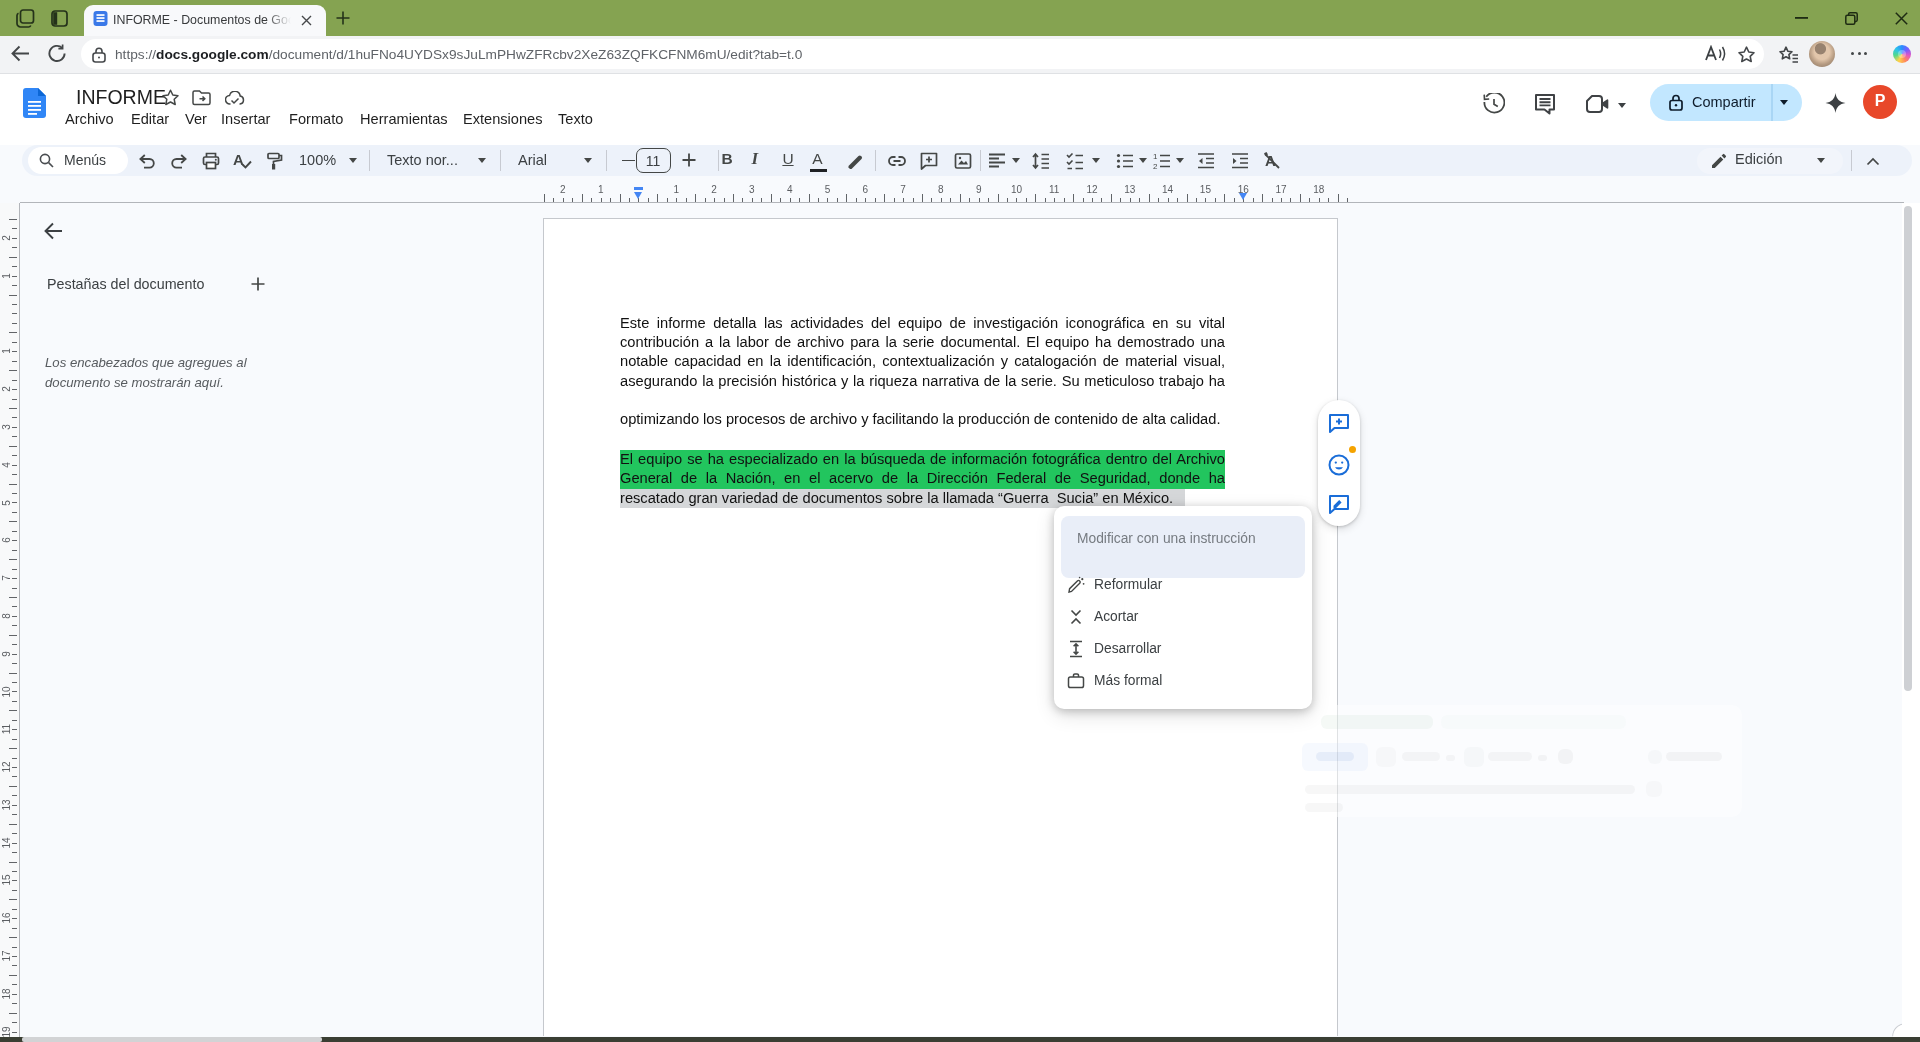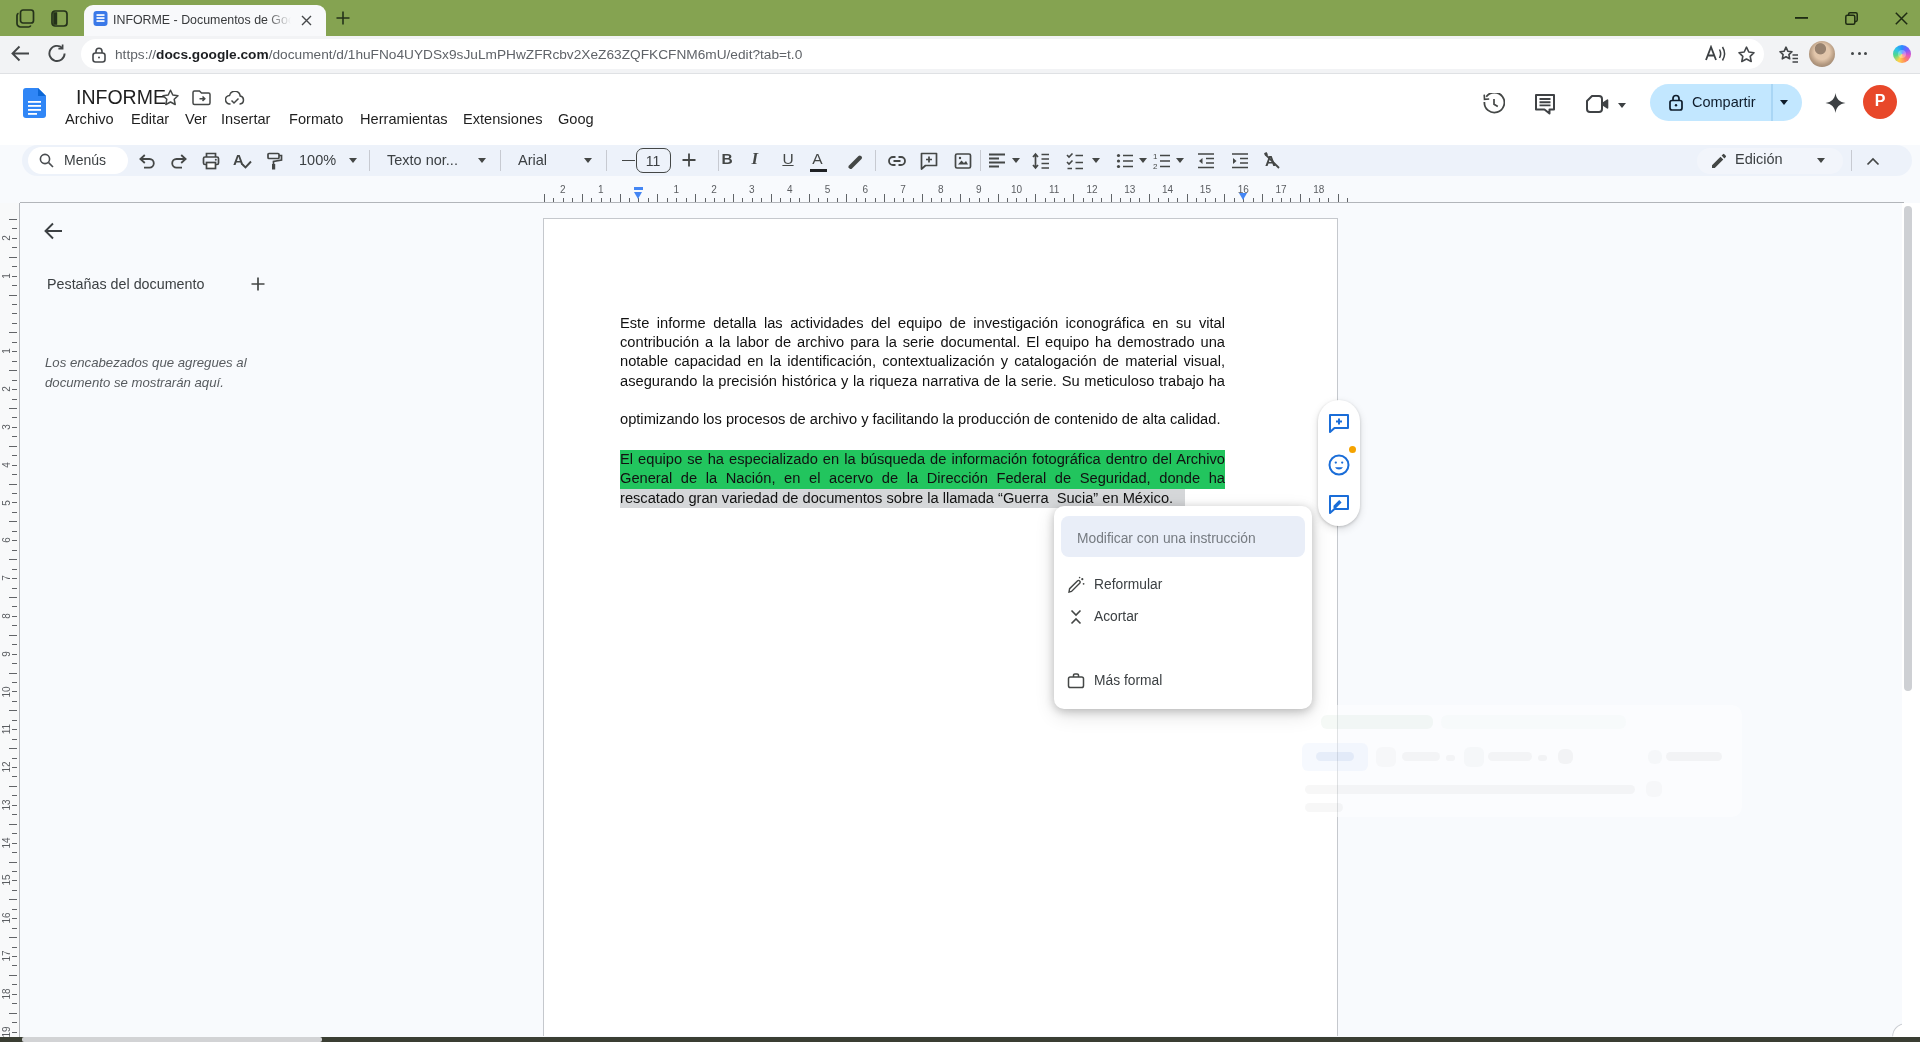--- a/index.html
+++ b/index.html
@@ -31,21 +31,21 @@
 .vrn{position:absolute;left:1px;width:12px;height:16px;font-size:10px;color:#5a5d61;transform:rotate(-90deg);text-align:center;line-height:16px}
 #rulerline{position:absolute;left:20px;top:202px;width:1884px;height:1px;background:#b2b5ba}
 #canvas{position:absolute;left:20px;top:203px;width:1882px;height:833px;background:#f8fafd}
 #page{position:absolute;left:523px;top:15px;width:795px;height:818px;background:#fff;border:1px solid #c5c8cd;border-bottom:none}
 #panel{position:absolute;left:0;top:0;width:523px;height:833px}
 #tabpill{position:absolute;left:16px;top:107px;width:246px;height:38px;background:#d3e3fd;border-radius:19px}
 .dline{position:absolute;left:600px;width:605px;height:19.1px;font-size:14.667px;line-height:19.1px;color:#111;text-align:justify;overflow:visible}
 .dj::after{content:"";display:inline-block;width:100%;height:0}
 .hl{background:#22c55e}
 #popup{position:absolute;left:1034px;top:303px;width:258px;height:203px;background:#fff;border-radius:10px;box-shadow:0 2px 10px rgba(0,0,0,.22),0 6px 20px rgba(0,0,0,.12)}
-#pinput{position:absolute;left:7px;top:10px;width:244px;height:41px;background:#e9eef8;border-radius:8px}
+#pinput{position:absolute;left:7px;top:10px;width:244px;height:62px;background:#e9eef8;border-radius:8px}
 #pinput span{position:absolute;left:16px;top:15px;font-size:13.8px;color:#767b81}
 .pitem{position:absolute;left:0;width:234px;height:32px}
 .pitem .ic{position:absolute;left:13px;top:7px;width:18px;height:18px}
 .pitem .tx{position:absolute;left:40px;top:8px;font-size:13.8px;color:#3c4043}
 #fpill{position:absolute;left:1298px;top:197px;width:42px;height:126px;background:#fff;border-radius:21px;box-shadow:0 1px 3px rgba(0,0,0,.18),0 3px 8px rgba(0,0,0,.12)}
 #vsb{position:absolute;left:1902px;top:203px;width:18px;height:833px;background:#fff}
 #vsbthumb{position:absolute;left:2px;top:3px;width:8px;height:485px;background:#ced0d4;border-radius:4px}
 #hsb{position:absolute;left:0;top:1036.5px;width:1920px;height:5.5px;background:#3a3e33}
 #hsbthumb{position:absolute;left:22px;top:0.5px;width:300px;height:5px;background:#d2d3d5;border-radius:2px}
 #ghost{position:absolute;left:1276px;top:502px;width:446px;height:112px;background:rgba(255,255,255,.45);border-radius:10px}
@@ -148,21 +148,21 @@
       <path d="M5.5 13 H5 A4.3 4.3 0 0 1 4.6 4.4 A5.4 5.4 0 0 1 15.2 5.1 A4 4 0 0 1 15 13 H14.5"></path>
       <path d="M6.5 9.5 L9 12 L13.5 7.5"></path>
     </svg>
   <div class="menuitem" style="left:65px">Archivo</div>
   <div class="menuitem" style="left:131px">Editar</div>
   <div class="menuitem" style="left:185px">Ver</div>
   <div class="menuitem" style="left:221px">Insertar</div>
   <div class="menuitem" style="left:289px">Formato</div>
   <div class="menuitem" style="left:360px">Herramientas</div>
   <div class="menuitem" style="left:463px">Extensiones</div>
-  <div class="menuitem" style="left:558px">Goog</div>
+  <div class="menuitem" style="left:558px">Texto</div>
   <svg class="abs" style="left:1483px;top:19px" width="22" height="22" viewBox="0 0 22 22" fill="none" stroke="#444746" stroke-width="1.8">
       <path d="M3.2 3.8 A10 10 0 1 1 1.4 9"></path>
       <path d="M1.2 1.6 L1.5 6.3 L6.2 6" stroke-width="1.6"></path>
       <path d="M11 6 V11.3 L14.8 13.4" stroke-width="1.7"></path>
     </svg>
   <svg class="abs" style="left:1534px;top:19px" width="22" height="22" viewBox="0 0 22 22" fill="none" stroke="#3f4245" stroke-width="2">
       <path d="M2 2 H20 V16.5 L15.5 16.5 L15.5 20.5 L10.5 16.5 H2 Z" stroke-linejoin="round"></path>
       <path d="M5.5 6 H16.5 M5.5 9.2 H16.5 M5.5 12.4 H16.5" stroke-width="1.9"></path>
     </svg>
   <svg class="abs" style="left:1586px;top:21px" width="26" height="18" viewBox="0 0 26 18" fill="none" stroke="#3f4245" stroke-width="2">
@@ -418,20 +418,27 @@
           <circle cx="12.6" cy="1.6" r="0.8" fill="#444746" stroke="none"></circle>
         </svg>
       <span class="tx">Reformular</span>
     </div>
     <div class="pitem" style="top:95px">
       <svg class="ic" viewBox="0 0 18 18" fill="none" stroke="#444746" stroke-width="1.6">
           <path d="M4.5 2.5 L9 7 L13.5 2.5 M4.5 15.5 L9 11 L13.5 15.5"></path>
         </svg>
       <span class="tx">Acortar</span>
     </div>
+    <div class="pitem" style="top:127px">
+      <svg class="ic" viewBox="0 0 18 18" fill="none" stroke="#444746" stroke-width="1.6">
+          <path d="M3 1.5 H15 M3 16.5 H15"></path>
+          <path d="M9 4 V14 M6.6 6.3 L9 3.9 L11.4 6.3 M6.6 11.7 L9 14.1 L11.4 11.7"></path>
+        </svg>
+      <span class="tx">Desarrollar</span>
+    </div>
     <div class="pitem" style="top:159px">
       <svg class="ic" viewBox="0 0 18 18" fill="none" stroke="#444746" stroke-width="1.5">
           <rect x="1.5" y="5" width="15" height="10.5" rx="1.8"></rect>
           <path d="M6.5 5 V3.3 A1.3 1.3 0 0 1 7.8 2 H10.2 A1.3 1.3 0 0 1 11.5 3.3 V5"></path>
         </svg>
       <span class="tx">Más formal</span>
     </div>
   </div>
 
   <div id="fpill">

